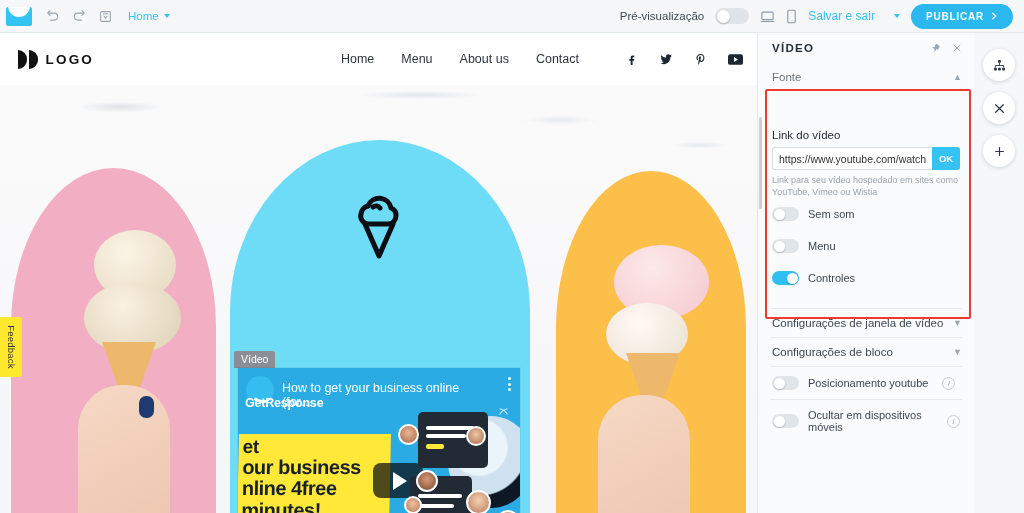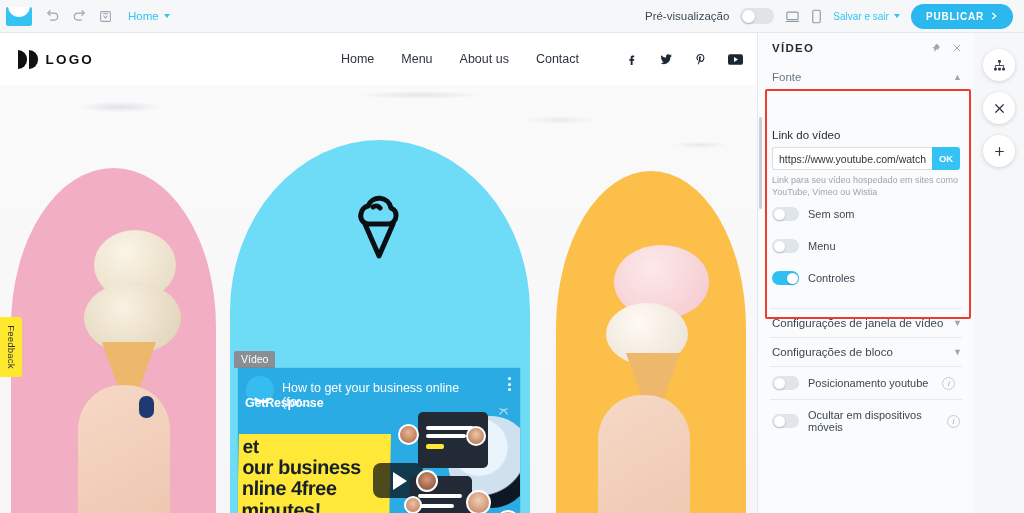--- a/index.html
+++ b/index.html
@@ -39,21 +39,21 @@
   .tb-right{ margin-left:auto; display:flex; align-items:center; gap:11px; padding-right:11px; }
   .prev-label{ font-size:11.5px; color:#3b4a54; }
   .sw-track{
     width:34px;height:16px;border-radius:9px;background:#dfe4e8;position:relative;cursor:pointer;
   }
   .sw-track .knob{
     position:absolute;left:1.5px;top:1.5px;width:13px;height:13px;border-radius:50%;
     background:#fff;box-shadow:0 1px 2px rgba(0,0,0,.25);
   }
   .dev-ico{ color:#8d99a4; cursor:pointer; display:flex; }
-  .save-exit{ color:#35c3f3; font-size:10px; display:flex; align-items:center; gap:5px; cursor:pointer; }
+  .save-exit{ color:#35c3f3; font-size:12px; display:flex; align-items:center; gap:19px; cursor:pointer; }
   .publish{
     background:#2bb8ef; color:#fff; font-size:10px; font-weight:bold; letter-spacing:.8px;
     padding:7px 15px; border-radius:16px; display:flex; align-items:center; gap:6px; cursor:pointer;
   }
 
   
   .canvas{
     position:absolute; left:0; top:33px; width:757px; height:480px;
     background:#ef4444; overflow:hidden;
   }

